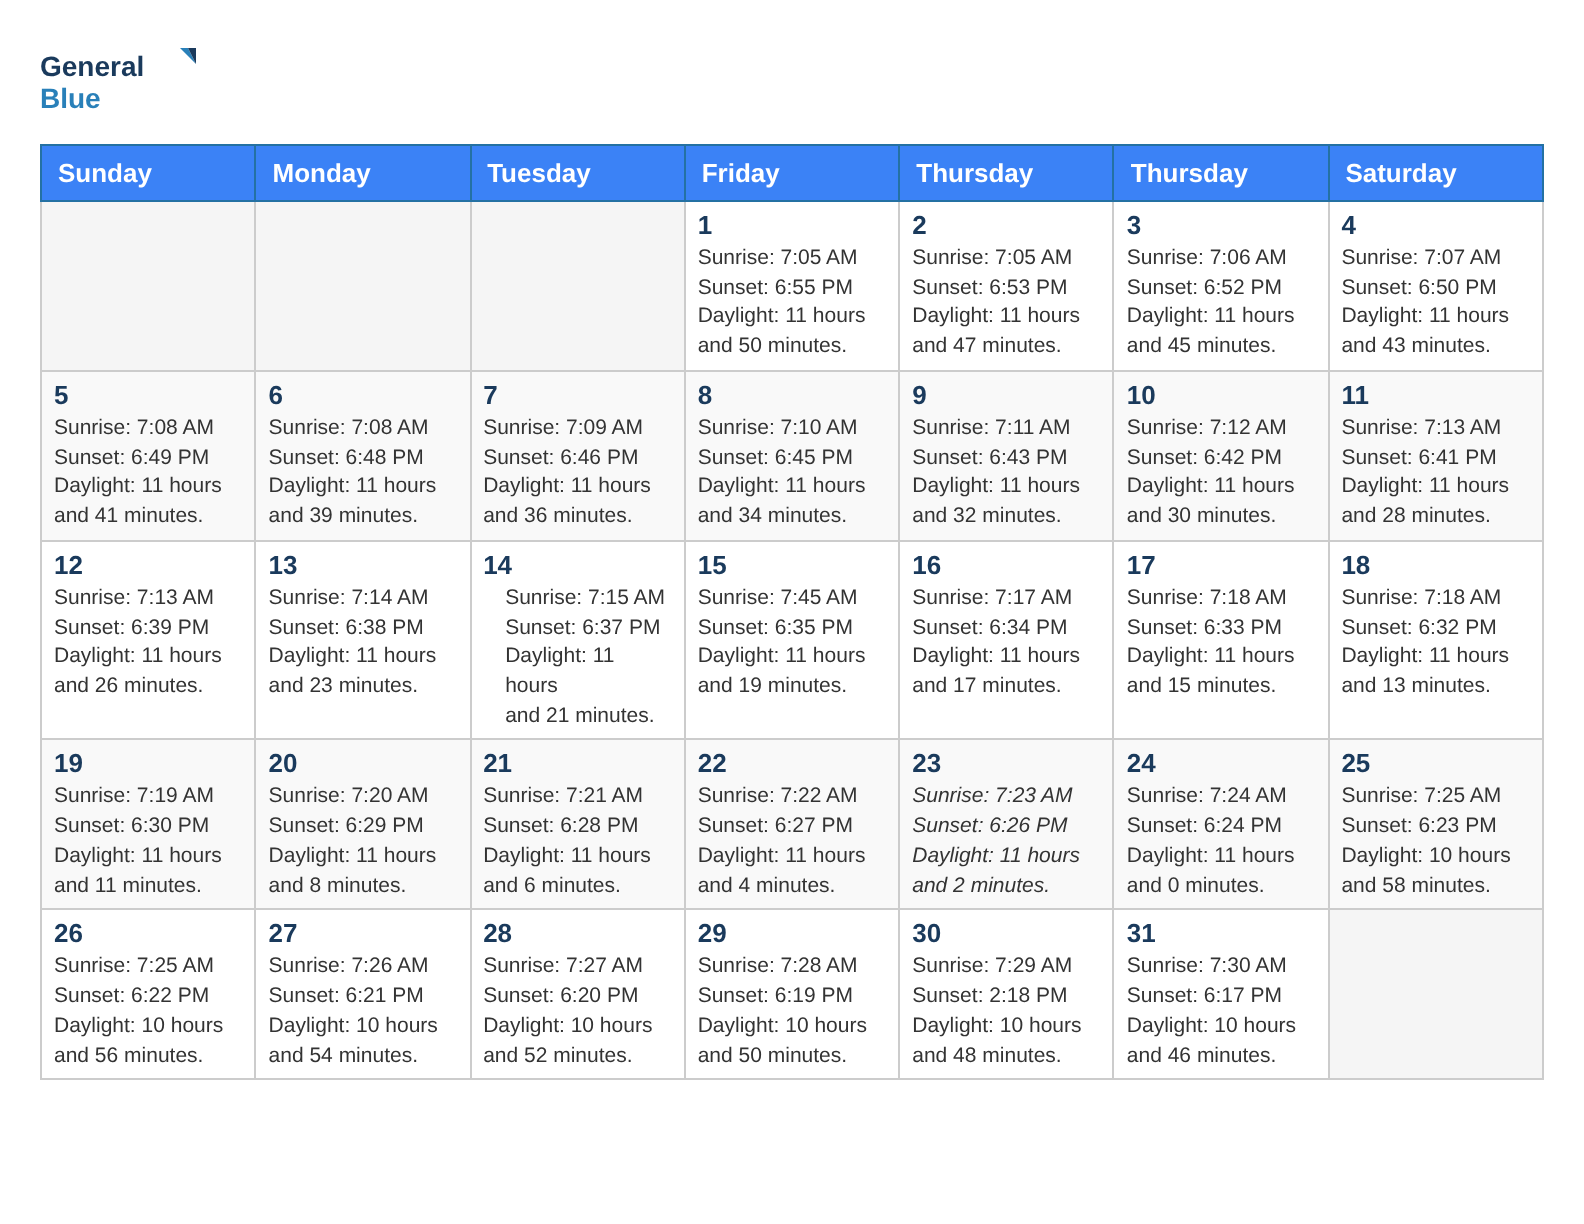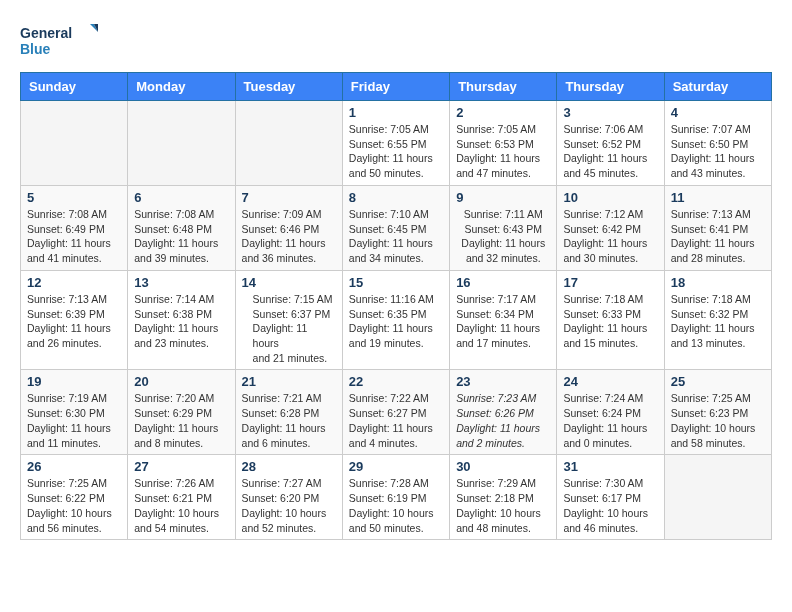--- a/index.html
+++ b/index.html
@@ -166,21 +166,21 @@
         </td>
         <td>
           <div class="day-number">8</div>
           <div class="day-info" style="white-space: pre-line;">Sunrise: 7:10 AM
 Sunset: 6:45 PM
 Daylight: 11 hours
 and 34 minutes.</div>
         </td>
         <td>
           <div class="day-number">9</div>
-          <div class="day-info" style="white-space: pre-line; text-align: center;">Sunrise: 7:11 AM
+          <div class="day-info" style="white-space: pre-line;">Sunrise: 7:11 AM
 Sunset: 6:43 PM
 Daylight: 11 hours
 and 32 minutes.</div>
         </td>
         <td>
           <div class="day-number">10</div>
           <div class="day-info" style="white-space: pre-line;">Sunrise: 7:12 AM
 Sunset: 6:42 PM
 Daylight: 11 hours
 and 30 minutes.</div>
@@ -210,21 +210,21 @@
         </td>
         <td>
           <div class="day-number">14</div>
           <div class="day-info" style="white-space: pre-line; margin-left: 11px;">Sunrise: 7:15 AM
 Sunset: 6:37 PM
 Daylight: 11 hours
 and 21 minutes.</div>
         </td>
         <td>
           <div class="day-number">15</div>
-          <div class="day-info" style="white-space: pre-line;">Sunrise: 11:16 AM
+          <div class="day-info" style="white-space: pre-line;">Sunrise: 7:45 AM
 Sunset: 6:35 PM
 Daylight: 11 hours
 and 19 minutes.</div>
         </td>
         <td>
           <div class="day-number">16</div>
           <div class="day-info" style="white-space: pre-line;">Sunrise: 7:17 AM
 Sunset: 6:34 PM
 Daylight: 11 hours
 and 17 minutes.</div>

